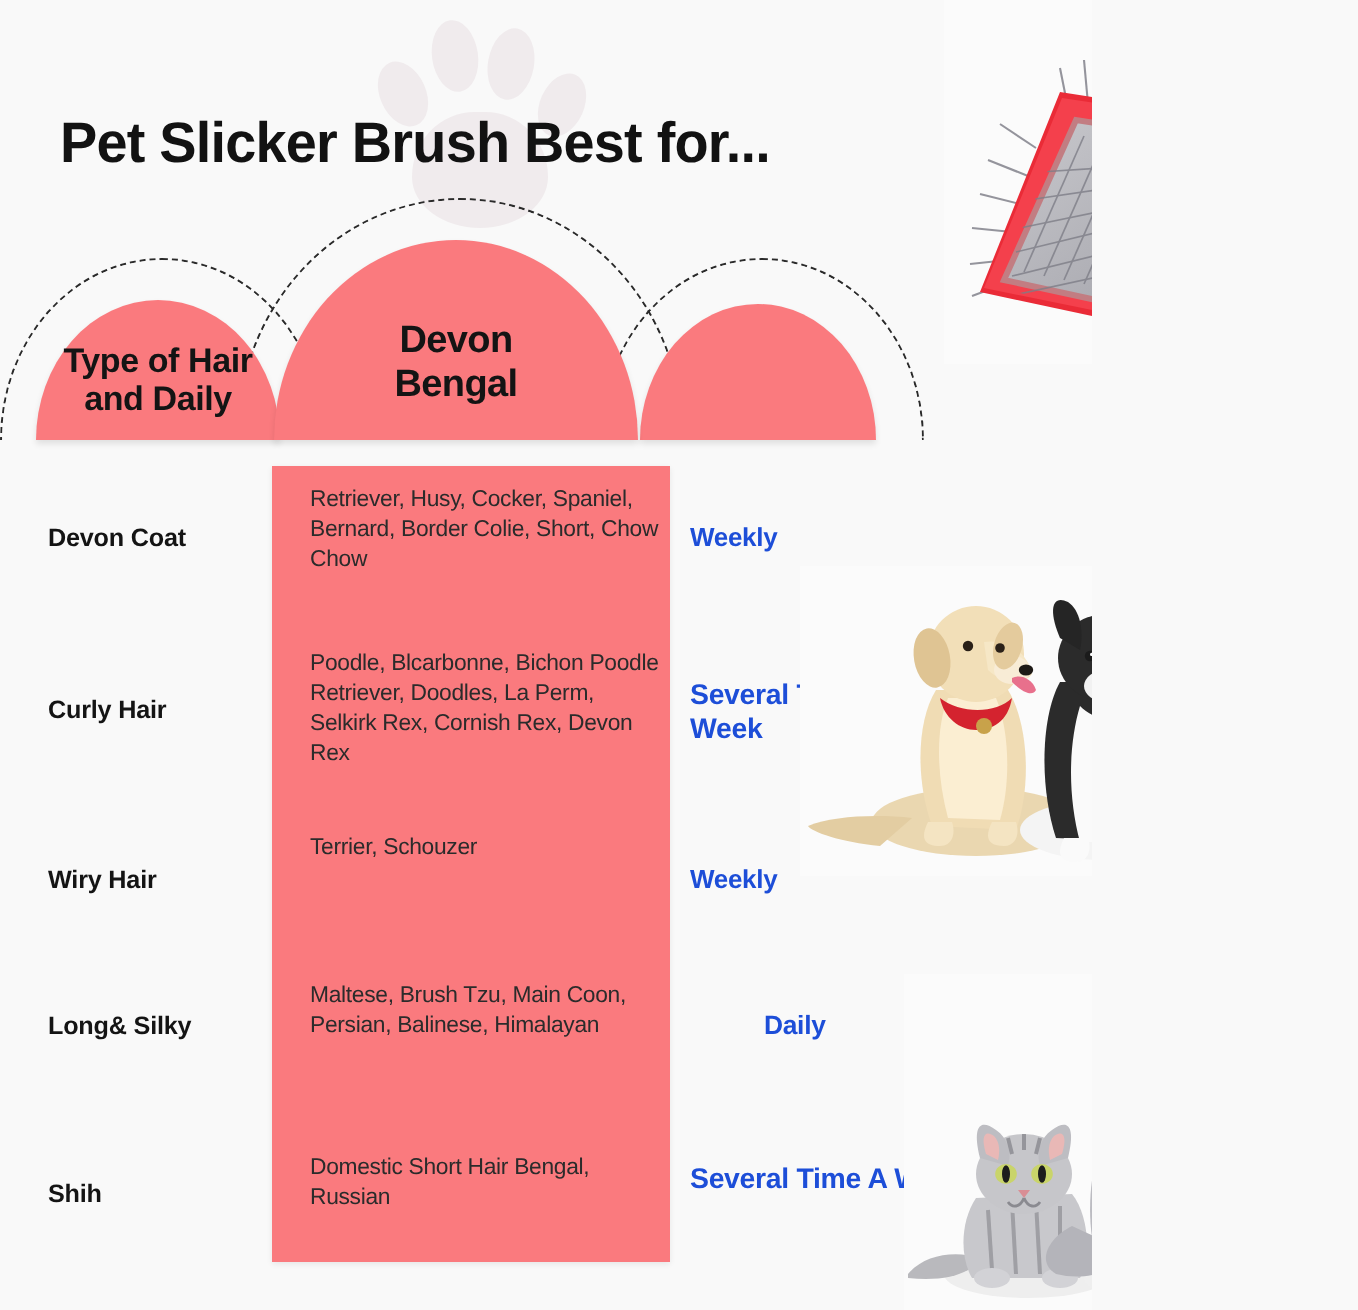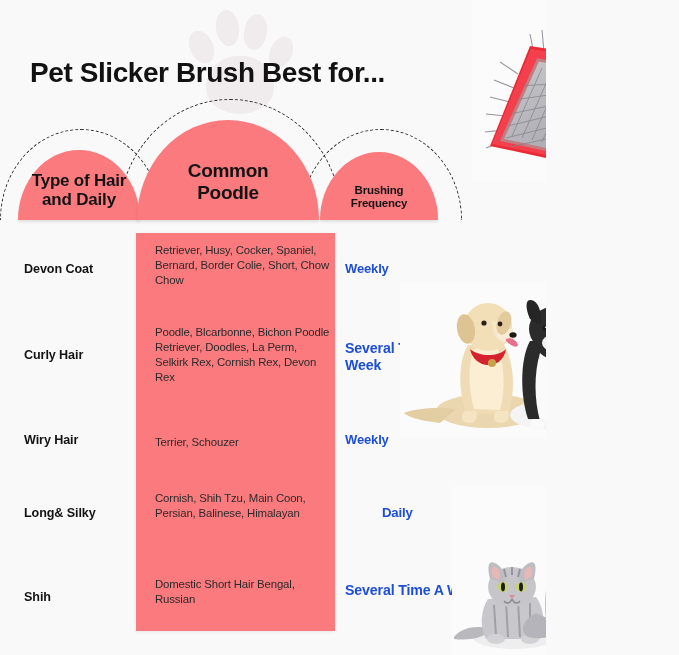--- a/index.html
+++ b/index.html
@@ -98,21 +98,21 @@
   #row-0 .breeds{top:10px;}
   #row-0 .freq{top:28px;font-size:13px;}
 
   #row-1{top:84px;}
   #row-1 .hair{top:31px;}
   #row-1 .breeds{top:8px;}
   #row-1 .freq{top:23px;font-size:14.2px;}
 
   #row-2{top:180px;}
   #row-2 .hair{top:20px;}
-  #row-2 .breeds{top:22px;}
+  #row-2 .breeds{top:4px;}
   #row-2 .freq{top:19px;font-size:13px;}
 
   #row-3{top:245px;}
   #row-3 .hair{top:28px;}
   #row-3 .breeds{top:13px;}
   #row-3 .freq{top:27px;font-size:13.2px;padding-left:37px;}
 
   #row-4{top:335px;}
   #row-4 .hair{top:22px;}
   #row-4 .breeds{top:9px;}
@@ -150,31 +150,27 @@
       <div class="fill"></div>
       <div class="lbl">
         <span>Type of Hair</span><br>
         <span>and Daily</span>
       </div>
     </div>
 
     <div class="arch" id="arch-center">
       <div class="fill"></div>
       <div class="lbl">
-        <span>Common</span><br>
-        <span>Poodle</span>
+        <span>Devon</span><br>
+        <span>Bengal</span>
       </div>
     </div>
 
     <div class="arch" id="arch-right">
       <div class="fill"></div>
-      <div class="lbl">
-        <span>Brushing</span><br>
-        <span>Frequency</span>
-      </div>
     </div>
   </div>
 
   <div class="pinkcol"></div>
 
   <div class="rows">
 
     <div class="row" id="row-0">
       <div class="hair">Devon Coat</div>
       <div class="breeds">Retriever, Husy, Cocker, Spaniel, Bernard, Border Colie, Short, Chow Chow</div>
@@ -188,21 +184,21 @@
     </div>
 
     <div class="row" id="row-2">
       <div class="hair">Wiry Hair</div>
       <div class="breeds">Terrier, Schouzer</div>
       <div class="freq">Weekly</div>
     </div>
 
     <div class="row" id="row-3">
       <div class="hair">Long&amp; Silky</div>
-      <div class="breeds">Cornish, Shih Tzu, Main Coon, Persian, Balinese, Himalayan</div>
+      <div class="breeds">Maltese, Brush Tzu, Main Coon, Persian, Balinese, Himalayan</div>
       <div class="freq">Daily</div>
     </div>
 
     <div class="row" id="row-4">
       <div class="hair">Shih</div>
       <div class="breeds">Domestic Short Hair Bengal, Russian</div>
       <div class="freq">Several Time A Week</div>
     </div>
   </div>
 

